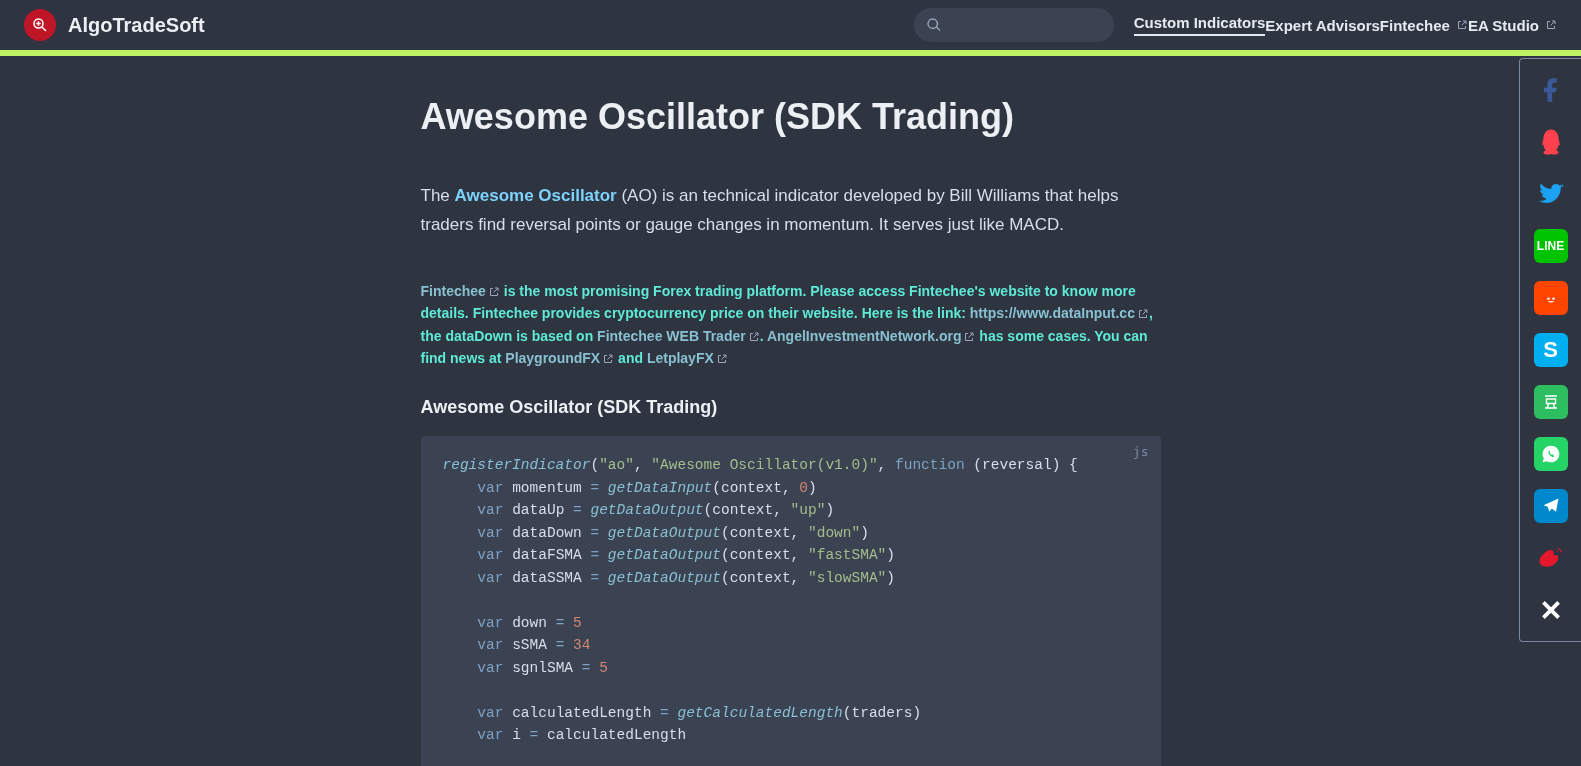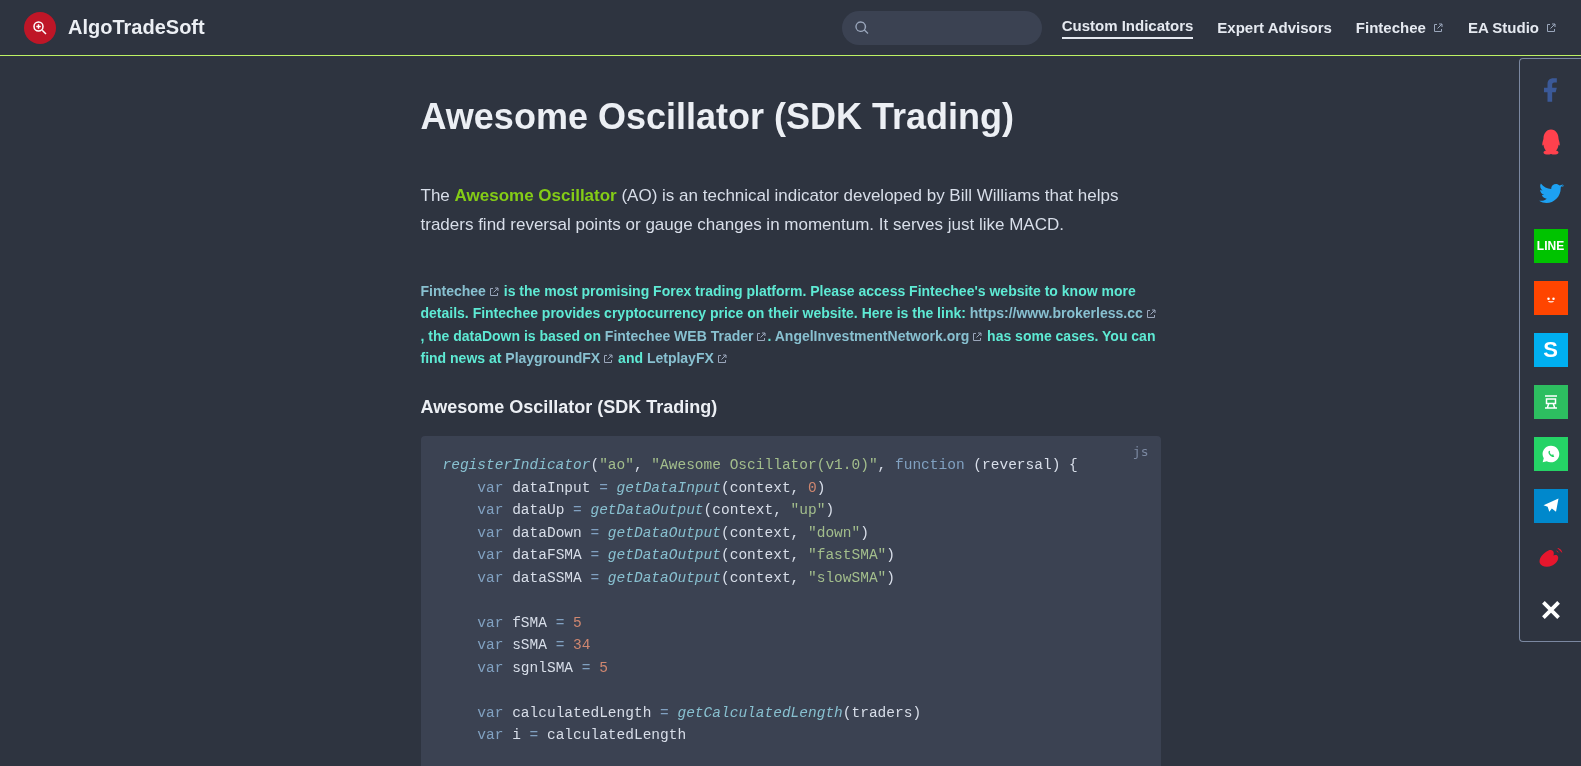--- a/index.html
+++ b/index.html
@@ -11,58 +11,58 @@
   width: 1581px;
   overflow: hidden;
 }
 
 
 .header {
   height: 56px;
   display: flex;
   align-items: center;
   padding: 0 24px;
-  border-bottom: 1px solid #bef264;
+  border-bottom: 6px solid #bef264;
 }
 .logo-wrap { display: flex; align-items: center; gap: 12px; }
 .logo-circle {
   width: 32px; height: 32px; border-radius: 50%;
   background: #bf1627;
   display:flex; align-items:center; justify-content:center;
   color:#fff; font-size:16px;
 }
 .brand { color: #eceff4; font-weight: 700; font-size: 20px; }
 .header-spacer { flex: 1; }
 .search {
   width: 200px; height: 34px;
   background: #3b4252; border-radius: 17px;
   display:flex; align-items:center; padding:0 12px;
   margin-right: 20px;
 }
 .search svg { width:16px; height:16px; fill:#9aa6bb; }
-.nav { display:flex; gap: 24px; align-items:center; }
+.nav { display:flex; align-items:center; }
 .nav a {
   color:#e5e9f0; text-decoration:none; font-weight:600; font-size:15px;
   display:flex; align-items:center; gap:6px;
 }
 .nav a.active { border-bottom:2px solid #e5e9f0; padding-bottom:3px; }
 .ext-icon { width:12px; height:12px; fill:none; stroke:#9aa6bb; stroke-width:2; }
 
 
 .content {
   max-width: 740px;
   margin: 0 auto;
   padding: 40px 0 0 0;
 }
 h1 {
   color:#eceff4; font-size:36px; font-weight:700;
   margin-bottom: 44px;
 }
 .intro { font-size:17px; line-height:1.7; color:#d8dee9; margin-bottom:40px; }
-.intro b { color:#84cc16; font-weight:700; }
+.intro b { color:#7dd3fc; font-weight:700; }
 
 .promo { font-size:14px; line-height:1.6; color:#9aa6bb; font-weight:700; margin-bottom:28px; }
 .promo a { color:#88c0d0; text-decoration:none; }
 .promo .ext-icon { display:inline; vertical-align:middle; margin-left:2px; }
 .promo-body { font-weight:700; color:#5eead4; }
 
 h3 { color:#eceff4; font-size:18px; font-weight:700; margin-bottom:18px; }
 
 
 .code-wrap { position:relative; background:#3b4252; border-radius:4px; padding:18px 22px; }
@@ -81,21 +81,21 @@
 
 .social-bar {
   position:fixed; top:58px; right:0;
   width:62px; border:1px solid #7b88a1; border-right:none; border-radius:4px 0 0 4px;
   background:#2e3440;
   display:flex; flex-direction:column; align-items:center; gap:18px;
   padding:14px 0;
 }
 .social-bar .sicon {
   width:34px; height:34px; display:flex; align-items:center; justify-content:center;
-  font-size:28px; cursor:pointer; border-radius:0;
+  font-size:28px; cursor:pointer; border-radius:6px;
 }
 .round { border-radius:50%; width:34px; height:34px; color:#fff; font-weight:bold; font-size:15px; }
 </style>
 </head>
 <body>
 
 <div class="header">
   <div class="logo-wrap">
     <div class="logo-circle">
       <svg viewBox="0 0 24 24" width="18" height="18" fill="none" stroke="#fff" stroke-width="2">
@@ -133,45 +133,45 @@
 <div class="content">
   <h1>Awesome Oscillator (SDK Trading)</h1>
 
   <p class="intro">
     <span>The </span><b>Awesome Oscillator</b><span> (AO) is an technical indicator developed by Bill Williams that helps traders find reversal points or gauge changes in momentum. It serves just like MACD.</span>
   </p>
 
   <p class="promo">
     <a href="#"><span>Fintechee</span><svg class="ext-icon" viewBox="0 0 24 24">
           <path d="M14 4h6v6M20 4l-9 9M19 14v5H5V5h5"></path>
-        </svg></a><span class="promo-body"> is the most promising Forex trading platform. Please access Fintechee's website to know more details. Fintechee provides cryptocurrency price on their website. Here is the link: </span><a href="#"><span>https://www.brokerless.cc</span><svg class="ext-icon" viewBox="0 0 24 24">
+        </svg></a><span class="promo-body"> is the most promising Forex trading platform. Please access Fintechee's website to know more details. Fintechee provides cryptocurrency price on their website. Here is the link: </span><a href="#"><span>https://www.dataInput.cc</span><svg class="ext-icon" viewBox="0 0 24 24">
           <path d="M14 4h6v6M20 4l-9 9M19 14v5H5V5h5"></path>
         </svg></a><span class="promo-body">, the dataDown is based on </span><a href="#"><span>Fintechee WEB Trader</span><svg class="ext-icon" viewBox="0 0 24 24">
           <path d="M14 4h6v6M20 4l-9 9M19 14v5H5V5h5"></path>
         </svg></a><span class="promo-body">. </span><a href="#"><span>AngelInvestmentNetwork.org</span><svg class="ext-icon" viewBox="0 0 24 24">
           <path d="M14 4h6v6M20 4l-9 9M19 14v5H5V5h5"></path>
         </svg></a><span class="promo-body"> has some cases. You can find news at </span><a href="#"><span>PlaygroundFX</span><svg class="ext-icon" viewBox="0 0 24 24">
           <path d="M14 4h6v6M20 4l-9 9M19 14v5H5V5h5"></path>
         </svg></a><span class="promo-body"> and </span><a href="#"><span>LetplayFX</span><svg class="ext-icon" viewBox="0 0 24 24">
           <path d="M14 4h6v6M20 4l-9 9M19 14v5H5V5h5"></path>
         </svg></a>
   </p>
 
   <h3>Awesome Oscillator (SDK Trading)</h3>
 
   <div class="code-wrap">
     <span class="code-lang">js</span>
 <pre><span class="fn">registerIndicator</span><span class="pl">(</span><span class="str">"ao"</span><span class="pl">, </span><span class="str">"Awesome Oscillator(v1.0)"</span><span class="pl">, </span><span class="kw">function</span> <span class="pl">(reversal) {</span>
-    <span class="kw">var</span> <span class="pl">dataInput</span> <span class="eq">=</span> <span class="fn">getDataInput</span><span class="pl">(context, </span><span class="num">0</span><span class="pl">)</span>
+    <span class="kw">var</span> <span class="pl">momentum</span> <span class="eq">=</span> <span class="fn">getDataInput</span><span class="pl">(context, </span><span class="num">0</span><span class="pl">)</span>
     <span class="kw">var</span> <span class="pl">dataUp</span> <span class="eq">=</span> <span class="fn">getDataOutput</span><span class="pl">(context, </span><span class="str">"up"</span><span class="pl">)</span>
     <span class="kw">var</span> <span class="pl">dataDown</span> <span class="eq">=</span> <span class="fn">getDataOutput</span><span class="pl">(context, </span><span class="str">"down"</span><span class="pl">)</span>
     <span class="kw">var</span> <span class="pl">dataFSMA</span> <span class="eq">=</span> <span class="fn">getDataOutput</span><span class="pl">(context, </span><span class="str">"fastSMA"</span><span class="pl">)</span>
     <span class="kw">var</span> <span class="pl">dataSSMA</span> <span class="eq">=</span> <span class="fn">getDataOutput</span><span class="pl">(context, </span><span class="str">"slowSMA"</span><span class="pl">)</span>
 
-    <span class="kw">var</span> <span class="pl">fSMA</span> <span class="eq">=</span> <span class="num">5</span>
+    <span class="kw">var</span> <span class="pl">down</span> <span class="eq">=</span> <span class="num">5</span>
     <span class="kw">var</span> <span class="pl">sSMA</span> <span class="eq">=</span> <span class="num">34</span>
     <span class="kw">var</span> <span class="pl">sgnlSMA</span> <span class="eq">=</span> <span class="num">5</span>
 
     <span class="kw">var</span> <span class="pl">calculatedLength</span> <span class="eq">=</span> <span class="fn">getCalculatedLength</span><span class="pl">(traders)</span>
     <span class="kw">var</span> <span class="pl">i</span> <span class="eq">=</span> <span class="pl">calculatedLength</span>
 
        
           
           </pre>
   </div>

